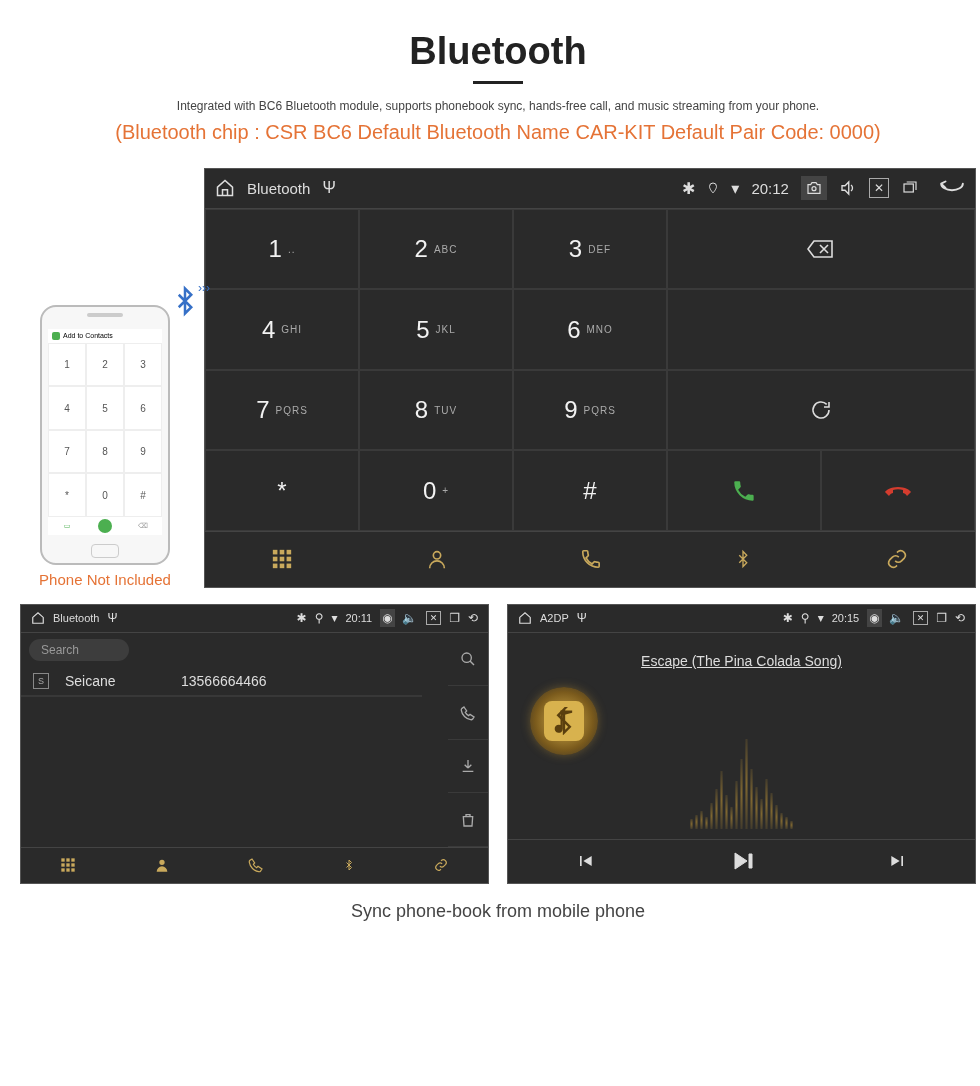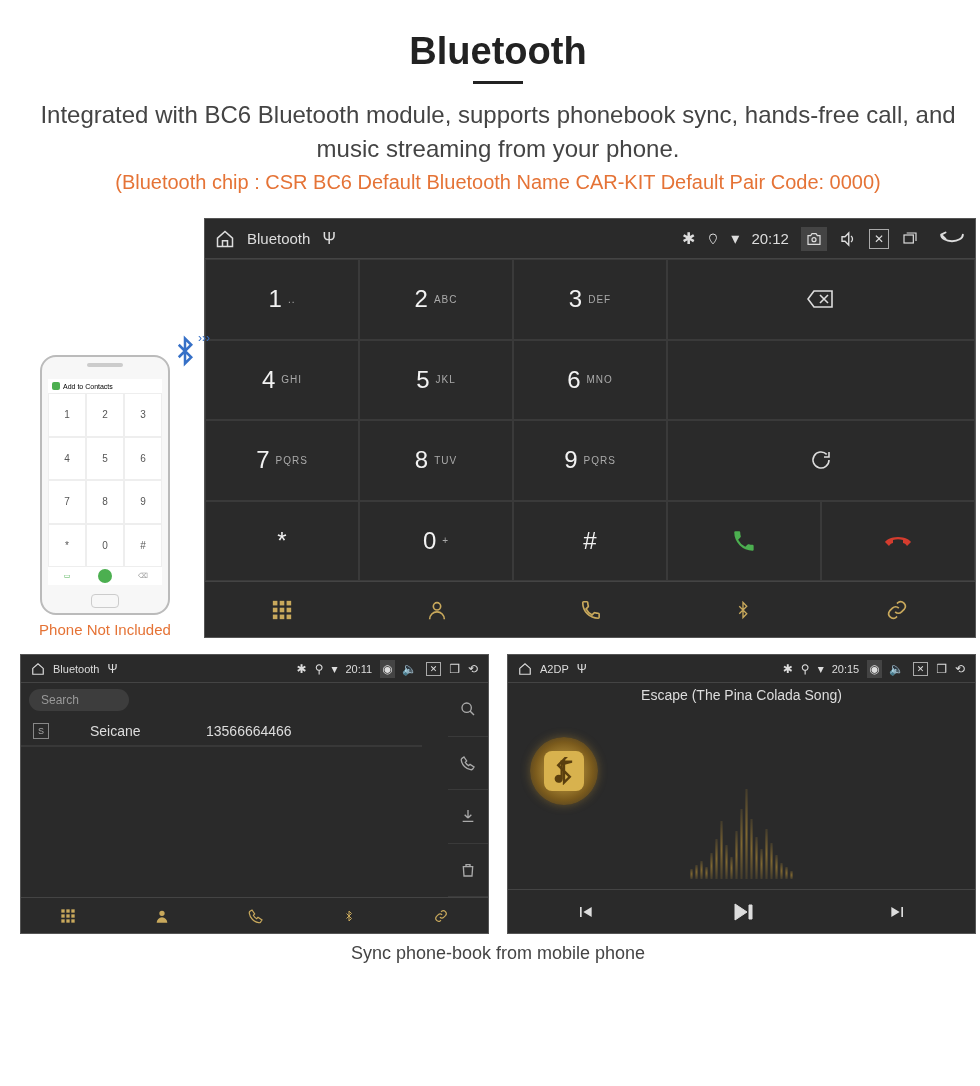--- a/index.html
+++ b/index.html
@@ -1,20 +1,20 @@
 <!DOCTYPE html>
 <html><head>
 <meta charset="utf-8">
 <style>
   * { box-sizing: border-box; margin: 0; padding: 0; }
   body { width: 980px; height: 1086px; background: #fff; font-family: Arial, sans-serif; overflow: hidden; }
   .page { padding: 30px 4px 20px 20px; }
   .title { font-size: 38px; font-weight: bold; text-align: center; color: #222; }
   .title-underline { width: 50px; height: 3px; background: #222; margin: 8px auto 14px auto; }
-  .subtitle { text-align: center; font-size: 24px; color: #444; line-height: 1.4; }
+  .subtitle { text-align: center; font-size: 12px; color: #444; line-height: 1.4; }
   .chipinfo { text-align: center; font-size: 20px; color: #e57336; margin-top: 6px; }
 
   .row1 { display: flex; margin-top: 24px; gap: 14px; align-items: flex-end; }
   .phone-col { width: 170px; text-align: center; }
   .phone-frame { width: 130px; height: 260px; border: 2px solid #bbb; border-radius: 16px; background: #f7f7f7; margin: 0 auto 6px auto; position: relative; padding: 22px 6px 28px 6px; display: flex; flex-direction: column; }
   .phone-top { position: absolute; top: 6px; left: 50%; transform: translateX(-50%); width: 36px; height: 4px; background: #ccc; border-radius: 2px; }
   .phone-btn { position: absolute; bottom: 5px; left: 50%; transform: translateX(-50%); width: 28px; height: 14px; border: 1.5px solid #ccc; border-radius: 4px; }
   .phone-screen { flex: 1; background: #fff; display: flex; flex-direction: column; font-size: 7px; }
   .phone-header { display: flex; align-items: center; padding: 3px 4px; }
   .phone-header .sq { width: 8px; height: 8px; background: #4caf50; border-radius: 2px; margin-right: 3px; }
@@ -55,29 +55,29 @@
   .search-row { margin: 6px 8px; }
   .search-pill { background: #3d3d3d; border-radius: 14px; color: #999; font-size: 12px; padding: 4px 12px; width: 100px; }
   .contact-row { display: flex; align-items: center; padding: 6px 12px; color: #ddd; font-size: 14px; gap: 16px; border-bottom: 1px solid #383838; }
   .contact-row .badge { width: 16px; height: 16px; border: 1px solid #888; display: flex; align-items: center; justify-content: center; font-size: 9px; color: #aaa; }
   .cside { width: 40px; display: flex; flex-direction: column; }
   .cside div { flex: 1; display: flex; align-items: center; justify-content: center; color: #aaa; font-size: 16px; border-bottom: 1px solid #3a3a3a; cursor: pointer; }
   .panel .nav-bottom { height: 36px; }
   .panel .nav-bottom .navicon { font-size: 16px; }
 
   .music-body { flex: 1; display: flex; flex-direction: column; align-items: center; color: #ddd; position: relative; }
-  .music-title-row { margin-top: 4px; font-size: 14px; color: #ddd; }
+  .music-title-row { margin-top: 20px; font-size: 14px; color: #ddd; text-decoration: underline; }
   .music-vis { flex: 1; width: 80%; display: flex; align-items: flex-end; justify-content: center; gap: 2px; padding-bottom: 10px; }
   .music-vis .bar { width: 3px; background: radial-gradient(#b89036, transparent); opacity: 0.6; }
   .music-disc { position: absolute; left: 22px; top: 54px; width: 68px; height: 68px; border-radius: 50%; background: radial-gradient(circle, #d8b24e 0%, #7a5a1c 60%, #2a2a2a 100%); display: flex; align-items: center; justify-content: center; box-shadow: 0 0 10px #b8903666; }
   .music-disc .inner { width: 40px; height: 40px; border-radius: 8px; background: #d8b24e; display: flex; align-items: center; justify-content: center; color: #5a3f0e; font-size: 20px; }
   .music-ctrl { height: 44px; width: 100%; display: flex; align-items: center; justify-content: space-around; border-top: 1px solid #444; }
   .music-ctrl .mc { color: #ddd; font-size: 20px; cursor: pointer; }
 
-  .row2captions { display: flex; gap: 12px; margin-top: 8px; }
+  .row2captions { display: flex; gap: 12px; margin-top: 16px; }
   .row2captions div { flex: 1; text-align: center; font-size: 18px; color: #444; line-height: 1.3; }
 
   svg { display: block; }
 </style>
 </head>
 <body>
 
 <div class="page">
 
   <div class="title">Bluetooth</div>
@@ -308,21 +308,21 @@
         <span class="statusicon">❐</span>
         <span class="statusicon">⟲</span>
       </div>
       <div class="contacts-body">
         <div class="clist">
           <div class="search-row">
               <div class="search-pill">Search</div>
             </div>
           <div class="contact-row">
             <span class="badge">S</span>
-            <span style="width:100px;margin-left:25px;">Seicane</span>
+            <span style="width:100px;">Seicane</span>
             <span>13566664466</span>
           </div>
           <div style="flex:1; border-top:1px solid #383838;"></div>
         </div>
         <div class="cside">
           <div>
               <svg width="16" height="16" viewBox="0 0 24 24">
                 <circle cx="10" cy="10" r="7" fill="none" stroke="#aaa" stroke-width="2"></circle>
                 <path d="M15 15l6 6" stroke="#aaa" stroke-width="2"></path>
               </svg>

